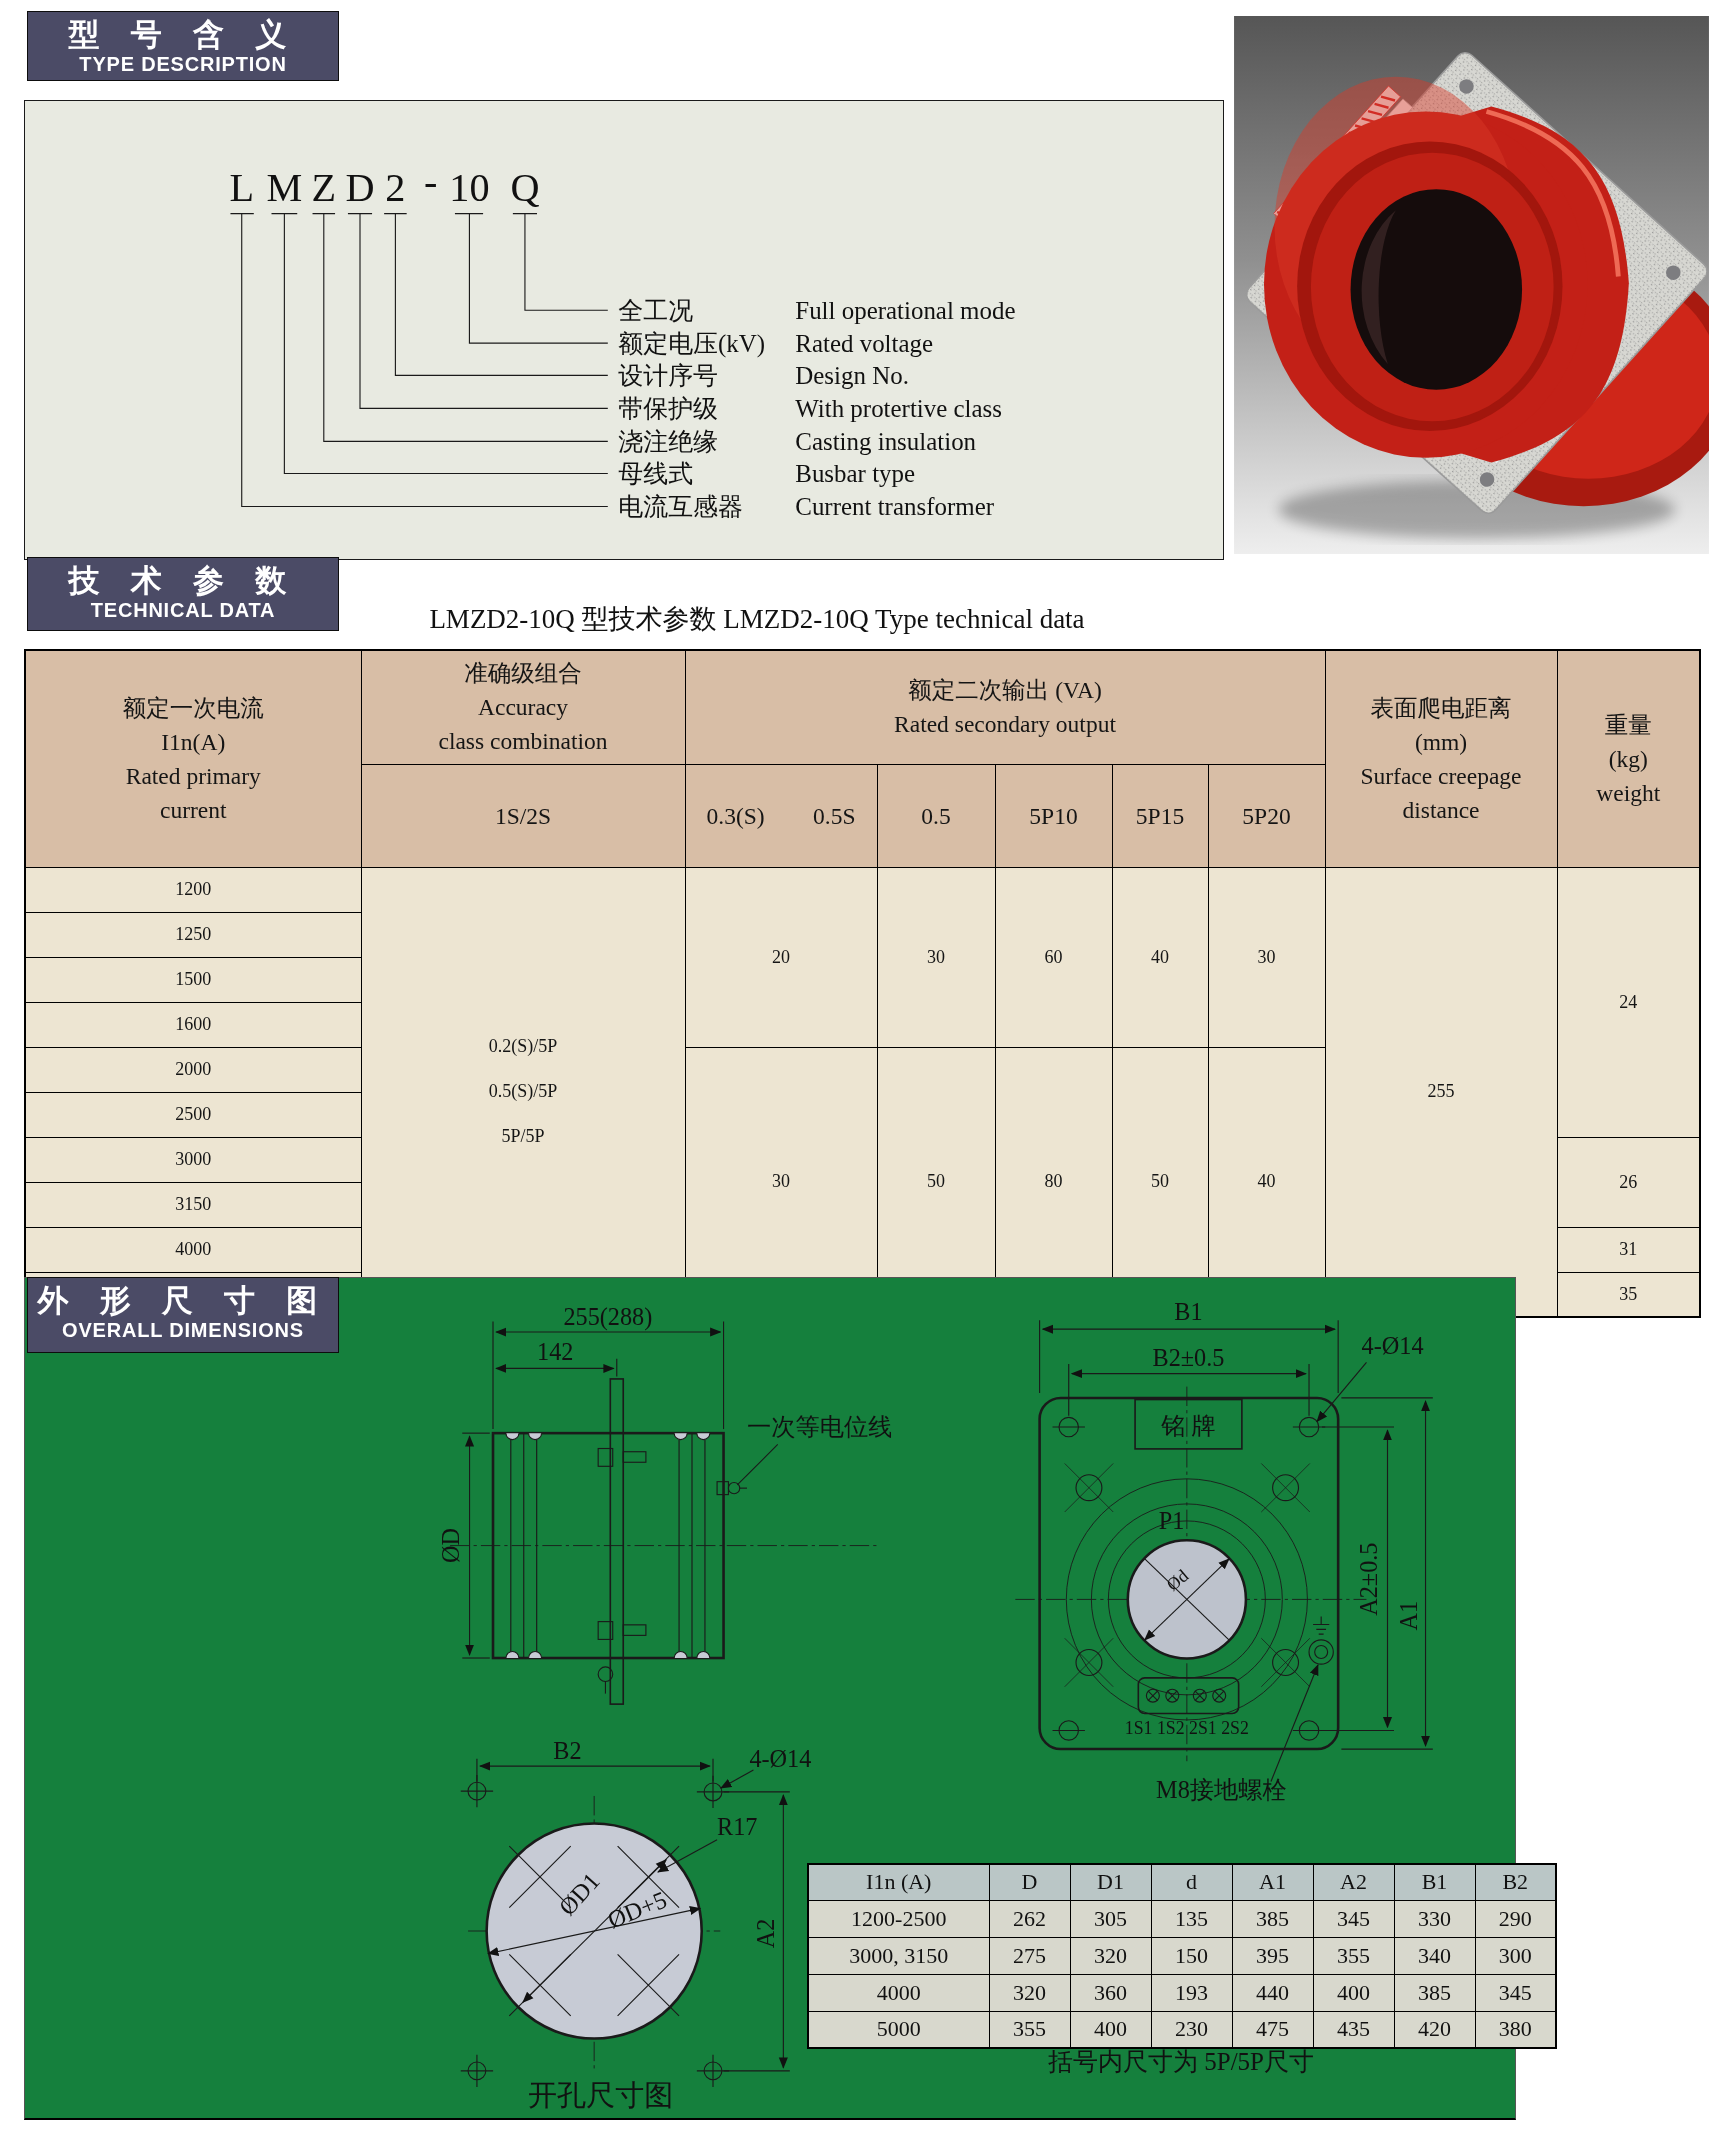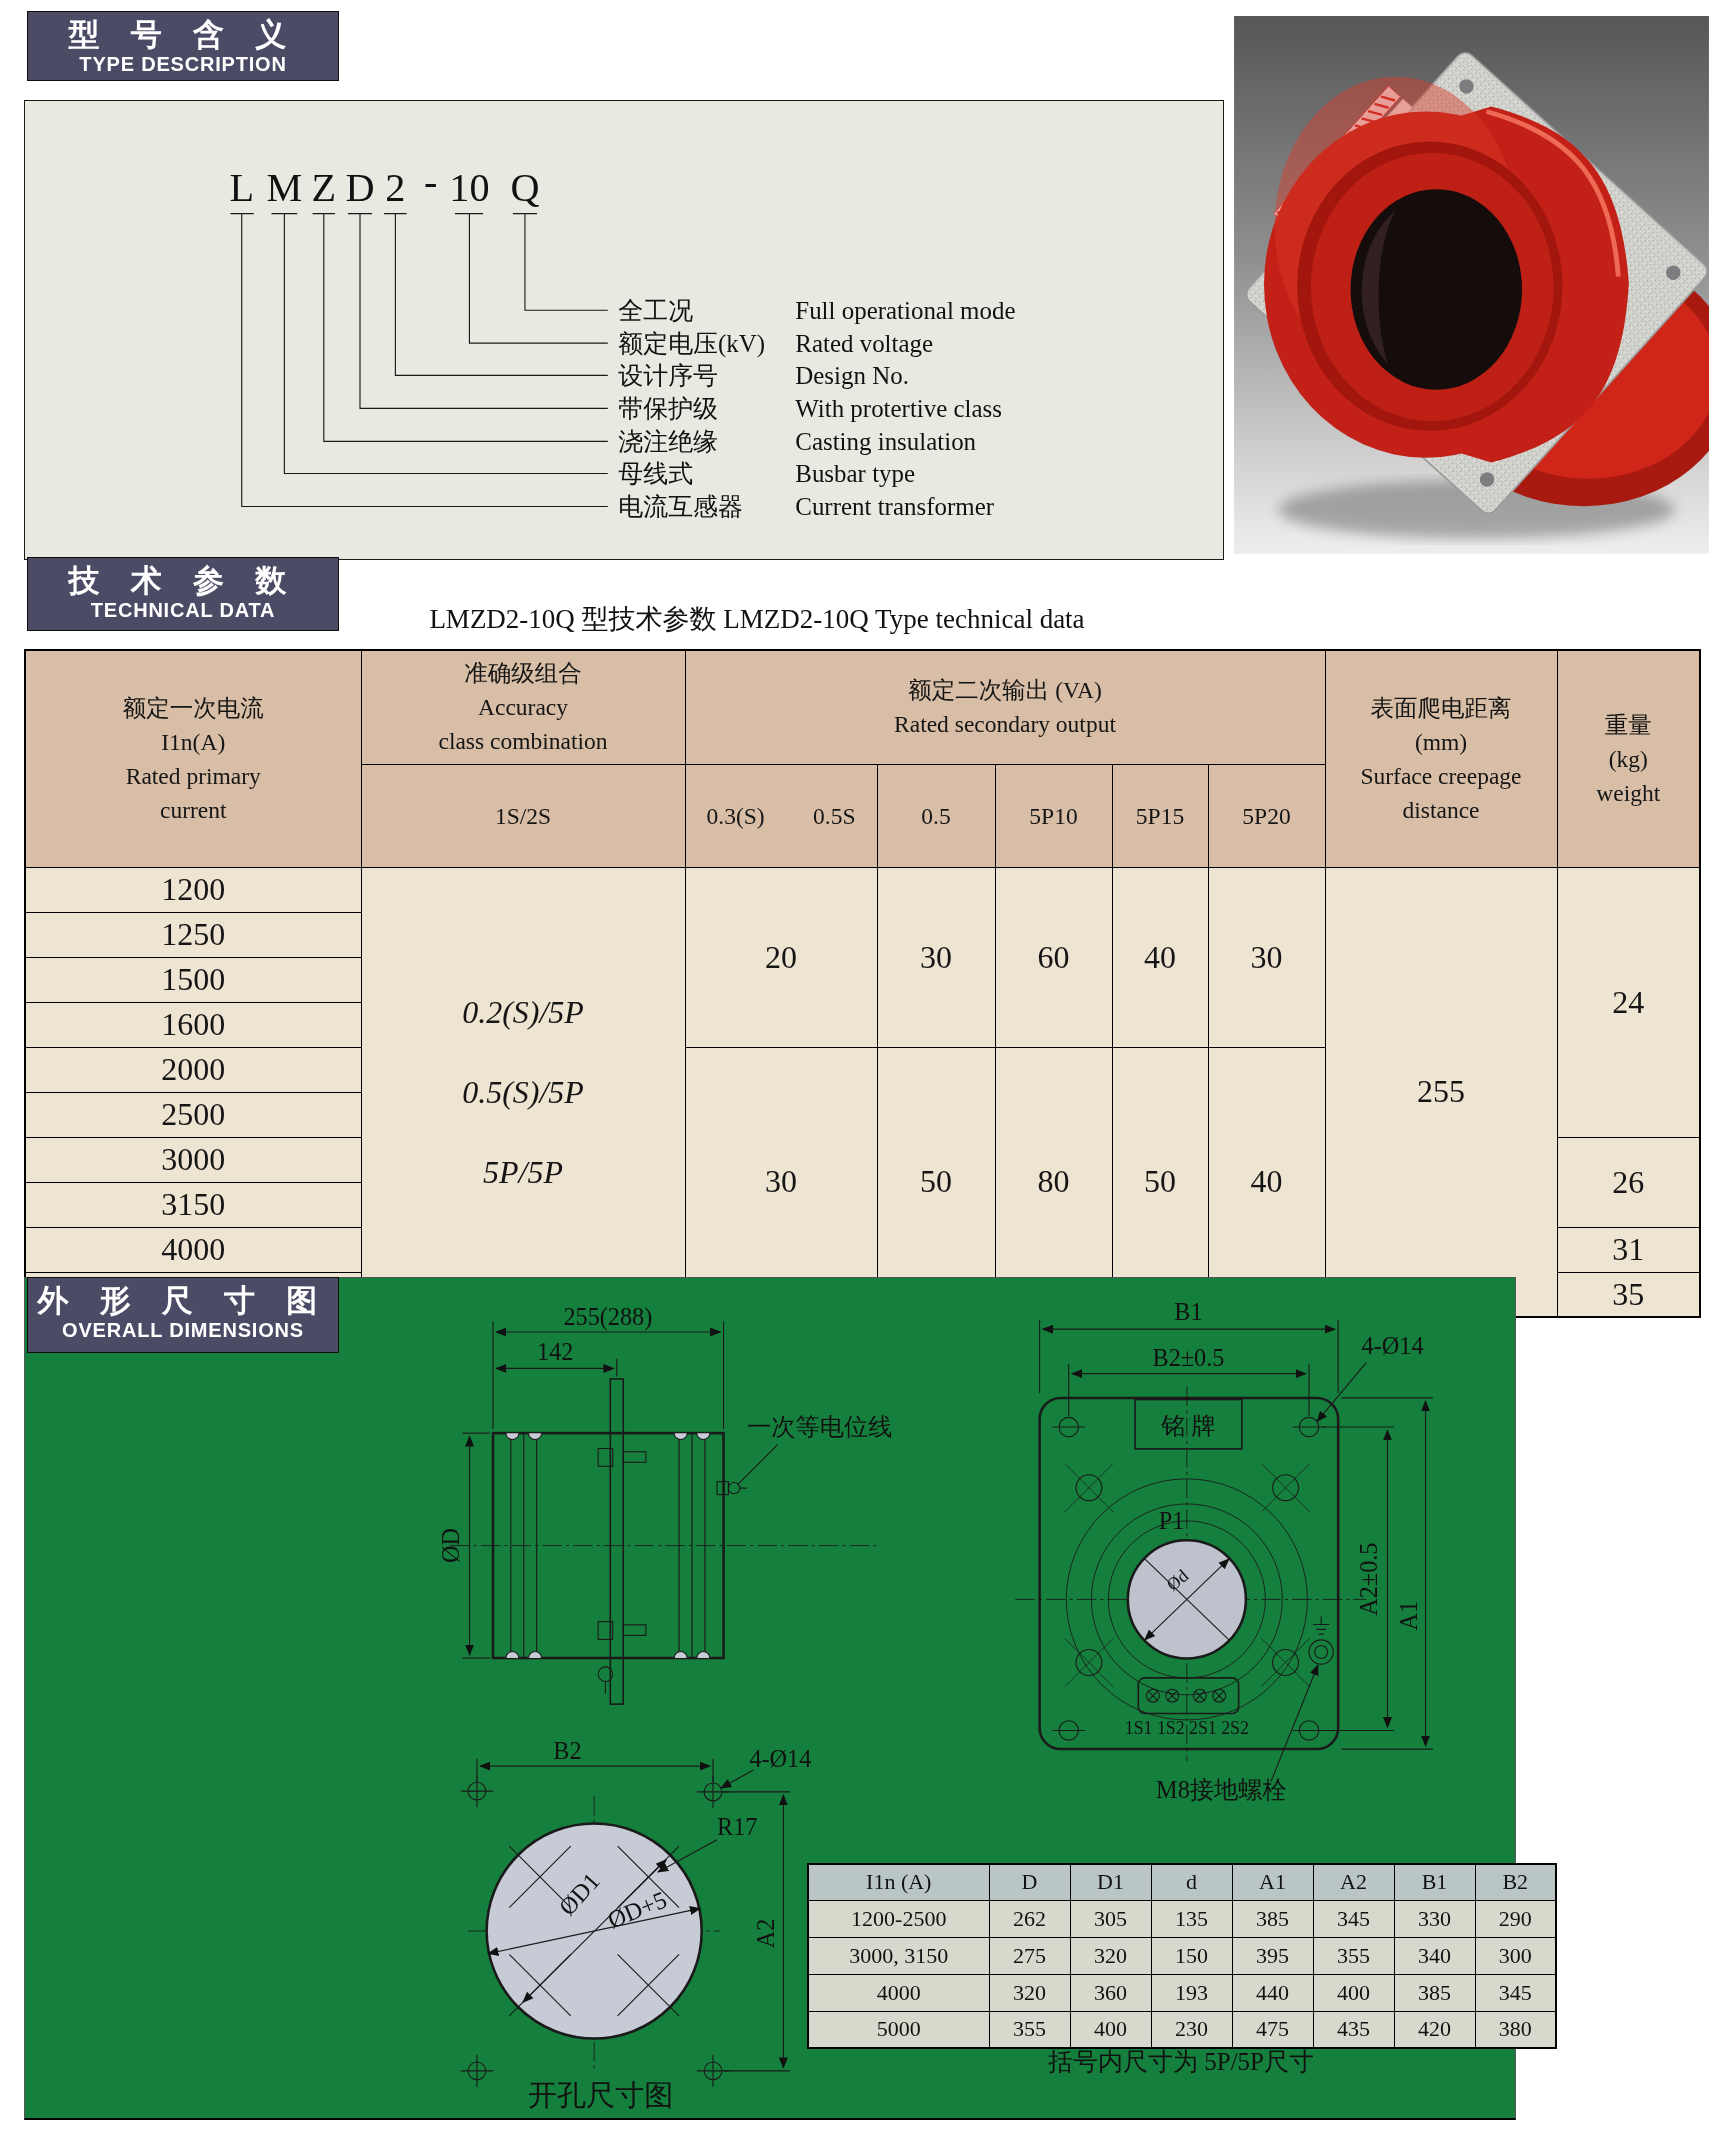--- a/index.html
+++ b/index.html
@@ -14,24 +14,24 @@
   .sec-hdr .en{display:block;font-size:20px;font-weight:bold;letter-spacing:0.8px;line-height:1.1;}
   
   #type-panel{left:24px;top:100px;width:1200px;height:460px;background:#e8eae1;border:1.6px solid #1a1a1a;box-sizing:border-box;}
   
   #photo{left:1234px;top:16px;width:475px;height:538px;}
   
   #tech-title{left:340px;top:601px;width:834px;text-align:center;font-size:27px;color:#111;}
   table{border-collapse:collapse;table-layout:fixed;}
   #tech-table{position:absolute;left:24px;top:649px;width:1676px;border:2.4px solid #000;background:#ede5d2;}
   #tech-table td{border:1.3px solid #000;text-align:center;vertical-align:middle;padding:0;
-                 font-size:32px;color:#151515;}
+                 font-size:18px;color:#151515;}
   #tech-table .hd{background:#d8bea6;white-space:pre-line;line-height:1.45;font-size:23.5px;}
   #tech-table .bd{background:#ede5d2;}
-  #tech-table .acc{white-space:pre-line;line-height:2.5;font-style:italic;}
+  #tech-table .acc{white-space:pre-line;line-height:2.5;}
   .subpair{display:flex;justify-content:space-between;padding:0 21px;}
   
   #dims-panel{left:24px;top:1277px;width:1492px;height:843px;background:#15803d;
               border:0.8px solid #555;border-bottom:2.4px solid #000;box-sizing:border-box;}
   #dims-table{position:absolute;left:782px;top:585px;width:748px;border:2px solid #000;}
   #dims-table td{border:1.3px solid #000;text-align:center;vertical-align:middle;font-size:22px;}
   #dims-table .dh{background:#bac6c6;}
   #dims-table .db{background:#d8d8cd;}
   #dims-note{position:absolute;left:782px;top:767px;width:748px;text-align:center;font-size:25px;color:#111;}
   

